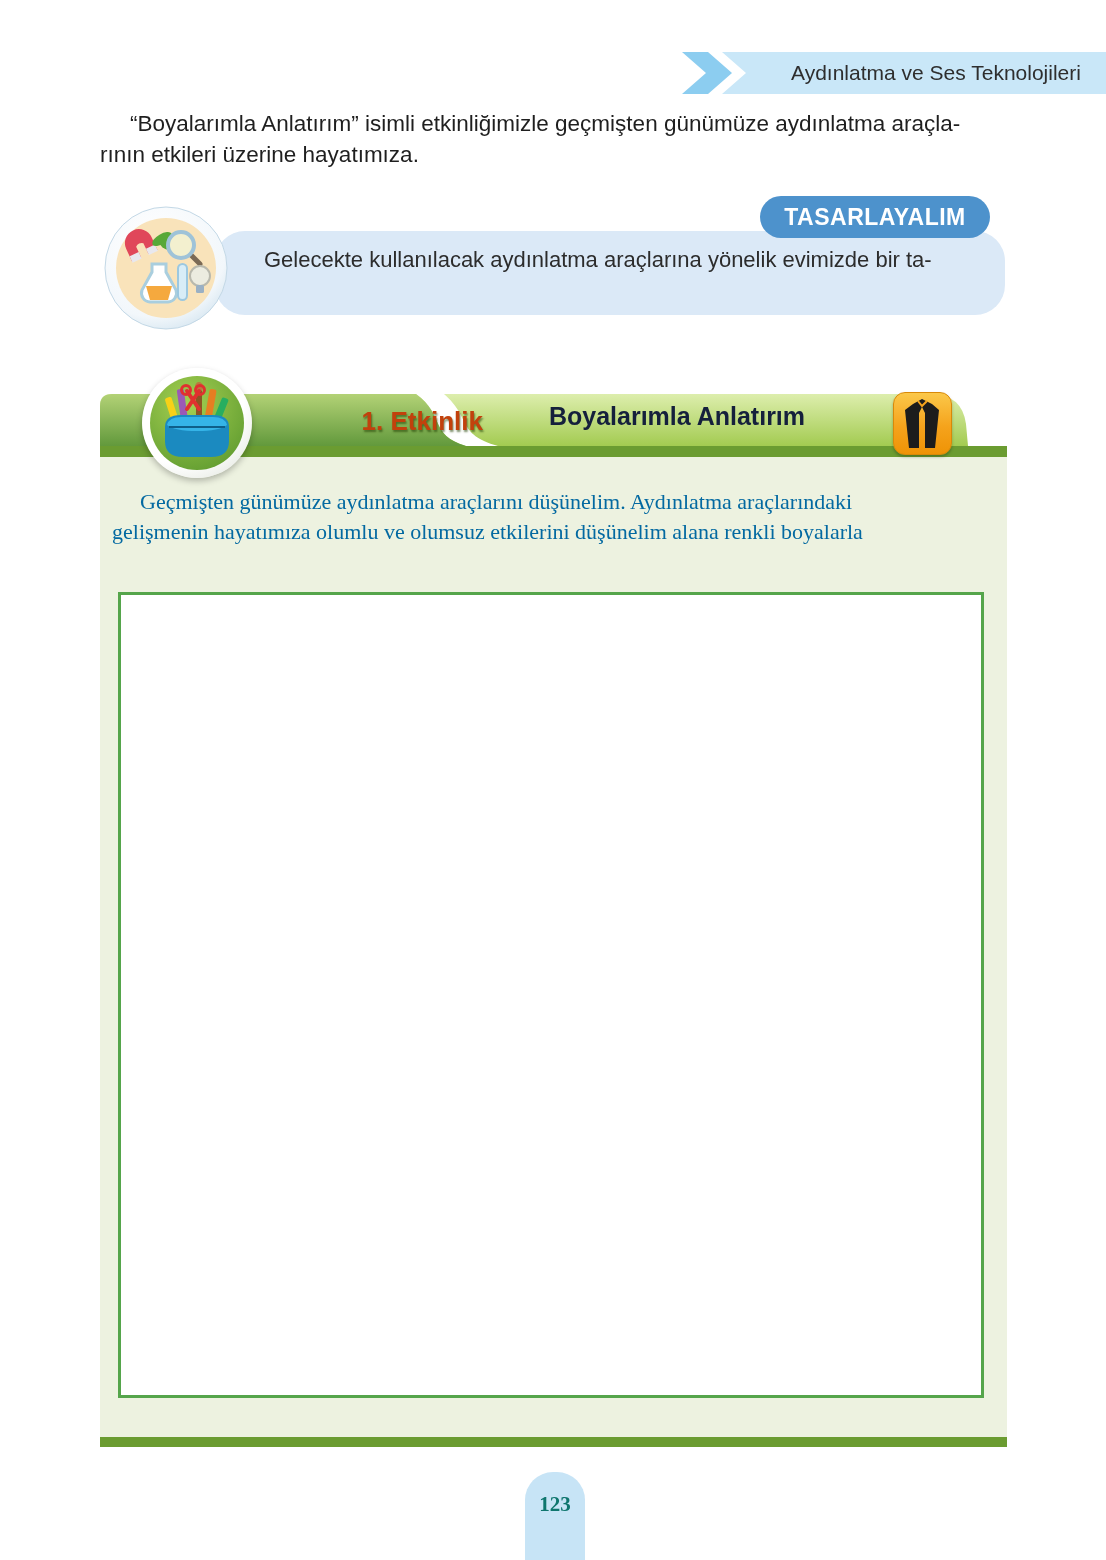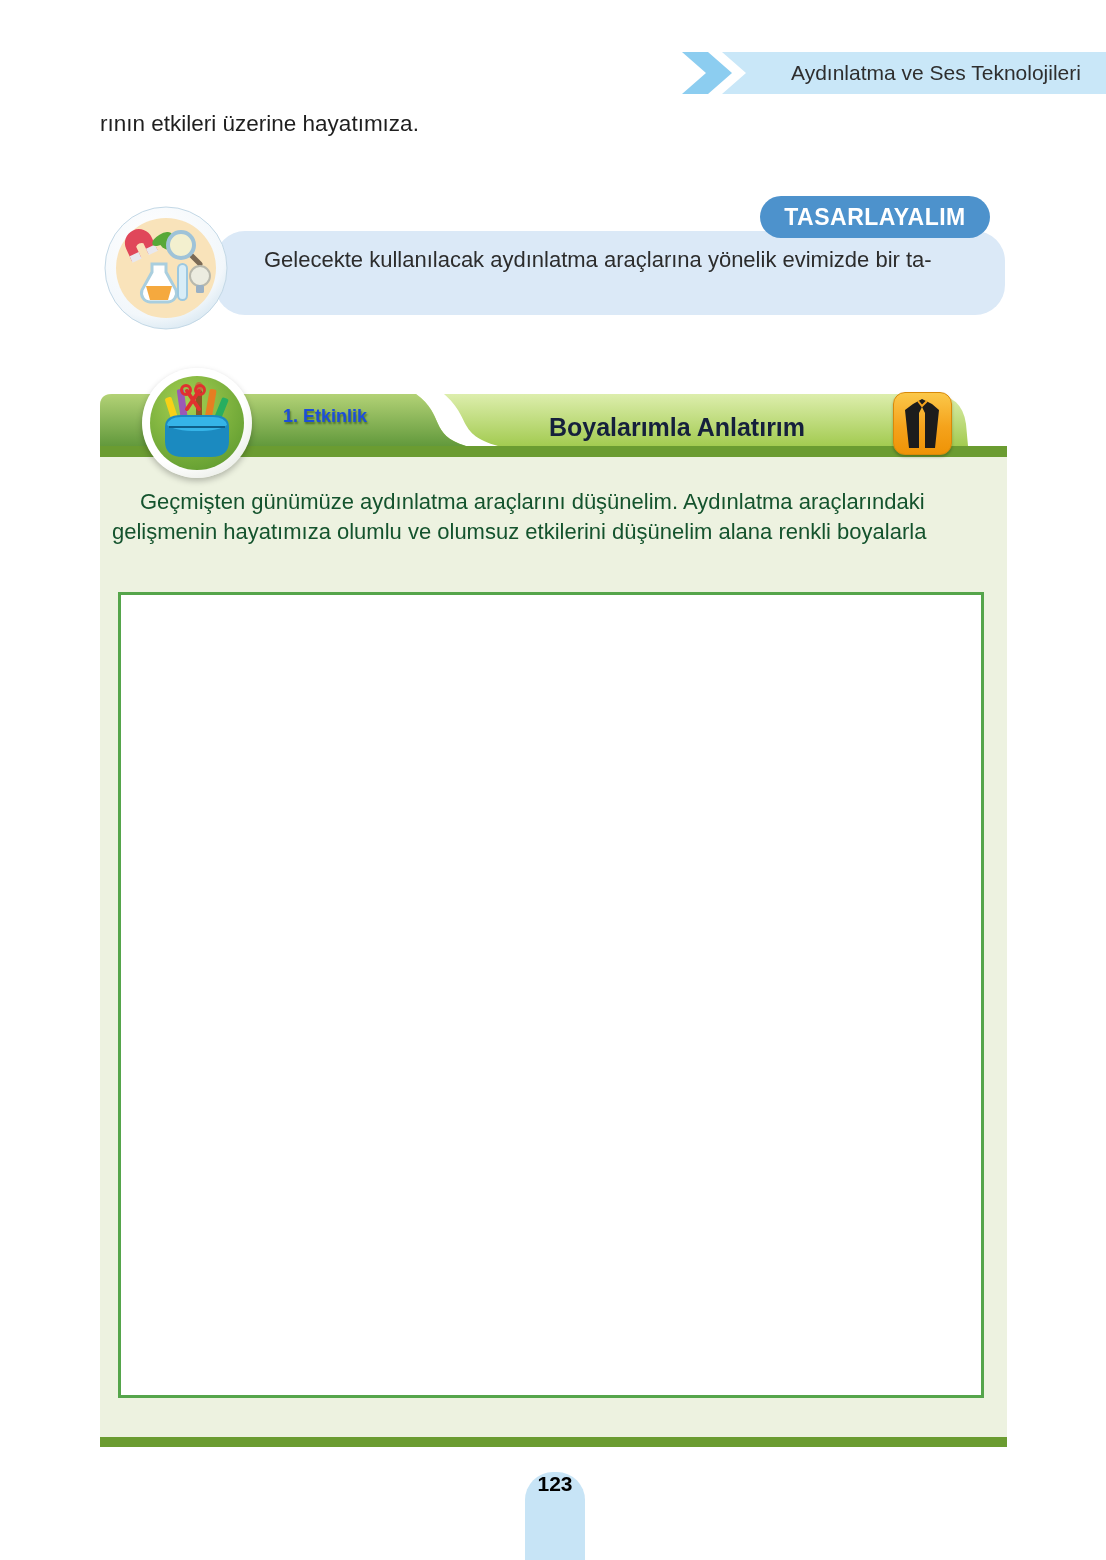--- a/index.html
+++ b/index.html
@@ -31,62 +31,64 @@
     text-align:center;line-height:42px;letter-spacing:.5px;
   }
   .design-text{left:238px;top:244px;width:760px;font-size:22px;line-height:31px;color:#2c2c2c;}
   .design-text .l1{text-indent:26px;}
   .design-circle{left:104px;top:206px;width:124px;height:124px;}
 
   
   .activity-content{left:100px;top:457px;width:907px;height:980px;background:#edf2e0;}
   .activity-banner{left:100px;top:394px;width:907px;height:63px;}
   .activity-number{
-    left:283px;top:406px;width:200px;font-size:18px;font-weight:bold;color:#1d4ed8;
+    left:283px;top:406px;width:200px;font-size:26px;font-weight:bold;color:#c2410c;
     text-shadow:1px 2px 2px rgba(40,70,10,.6);
+    text-align:right;
   }
   .activity-title{
-    left:527px;top:413px;width:300px;text-align:center;
+    left:527px;top:402px;width:300px;text-align:center;
     font-size:25px;font-weight:bold;color:#15203c;
   }
   .activity-badge{left:142px;top:368px;width:110px;height:110px;border-radius:50%;
     background:radial-gradient(circle at 35% 30%,#ffffff 60%,#d9dfd4 100%);
     box-shadow:0 3px 6px rgba(0,0,0,.25);}
   .activity-badge svg{position:absolute;left:7px;top:7px;}
   .jacket-btn{left:893px;top:392px;width:57px;height:61px;border-radius:12px;
     background:linear-gradient(180deg,#fbc84a 0%,#f5a31c 55%,#ef9306 100%);
     border:1px solid #d98908;box-shadow:0 2px 3px rgba(0,0,0,.25);}
-  .activity-text{left:112px;top:487px;width:888px;font-size:22px;line-height:30px;color:#14532d;}
+  .activity-text{left:112px;top:487px;width:888px;font-size:22px;line-height:30px;color:#0369a1;font-family:Liberation Serif, serif;}
   .activity-text .l1{text-indent:28px;}
 
   .drawing-box{
     left:118px;top:592px;width:860px;height:800px;background:#ffffff;
     border:3px solid #55a54b;
   }
   .bottom-strip{left:100px;top:1437px;width:907px;height:10px;background:#6b9c31;}
 
   
   .page-tab{
     left:525px;top:1472px;width:60px;height:88px;background:#c7e4f6;
     border-radius:28px 28px 0 0;text-align:center;
   }
-  .page-tab span{display:block;font-size:21px;font-weight:bold;color:#000000;}
+  .page-tab span{display:block;margin-top:20px;font-size:21px;font-weight:bold;color:#0f766e;font-family:Liberation Serif, serif;}
 </style>
 </head>
 <body>
 
 <div class="abs header-banner">
   <svg width="424" height="42" viewBox="0 0 424 42">
     <polygon points="0,0 26,0 50,21 26,42 0,42 24,21" fill="#8ccdf0"></polygon>
     <polygon points="40,0 424,0 424,42 40,42 64,21" fill="#c9e7f8"></polygon>
   </svg>
 </div>
 <div class="abs header-title">Aydınlatma ve Ses Teknolojileri</div>
 
 <div class="abs intro">
+  <div class="l1">“Boyalarımla Anlatırım” isimli etkinliğimizle geçmişten günümüze aydınlatma araçla-</div>
   <div class="l2">rının etkileri üzerine hayatımıza.</div>
 </div>
 
 <div class="abs design-box"></div>
 <div class="abs design-badge">TASARLAYALIM</div>
 <div class="abs design-text">
   <div class="l1">Gelecekte kullanılacak aydınlatma araçlarına yönelik evimizde bir ta-</div>
 </div>
 
 <div class="abs design-circle">

